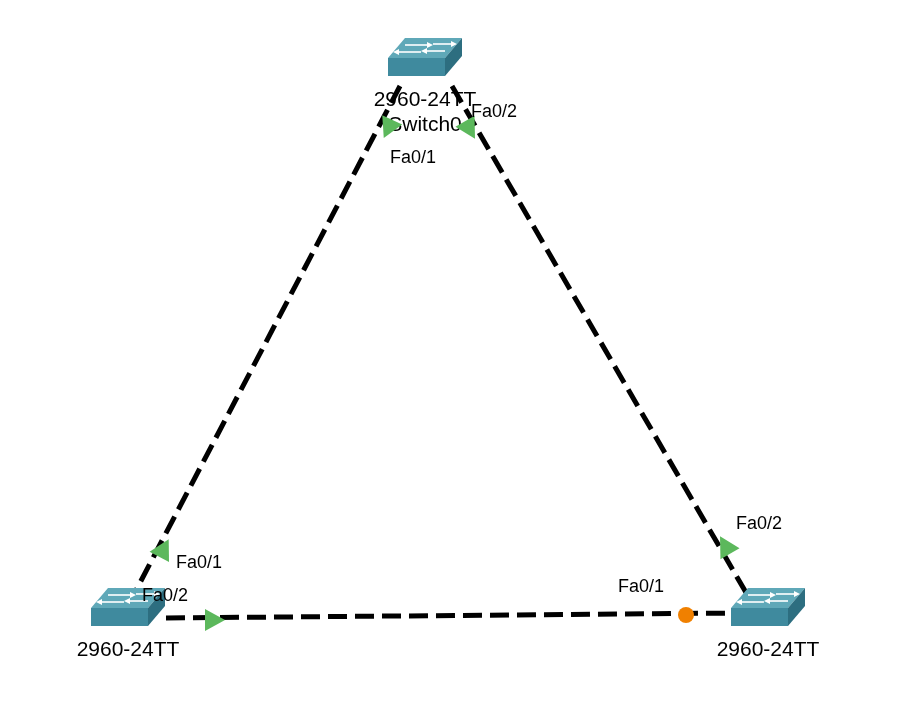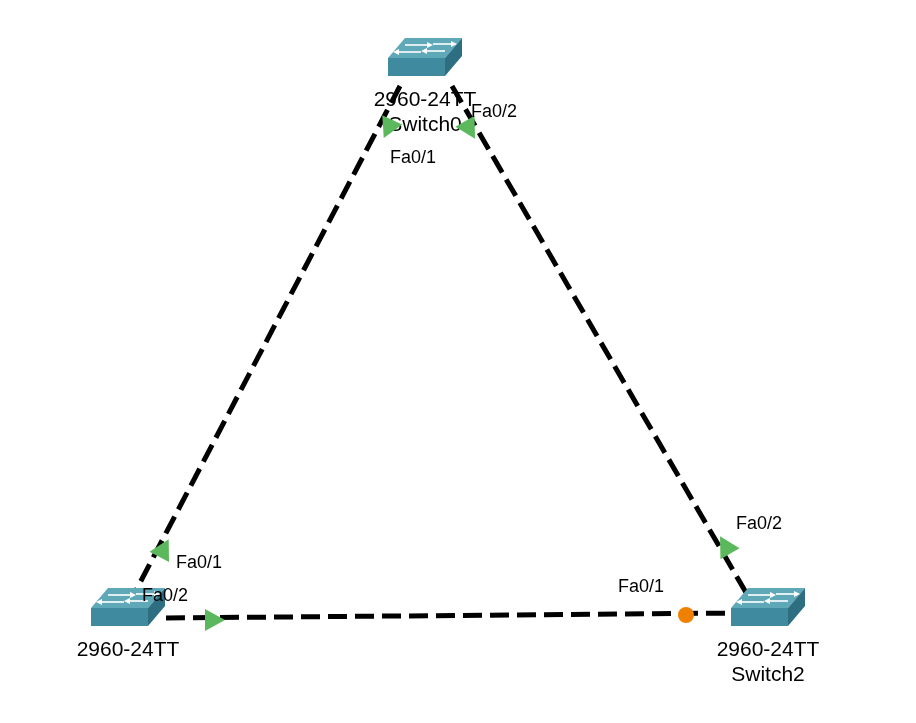--- a/index.html
+++ b/index.html
@@ -134,21 +134,20 @@
             </g>
             <g fill="#ffffff">
               <polygon points="44,6 50,9 44,12"></polygon>
               <polygon points="16,13 10,16 16,19"></polygon>
               <polygon points="68,5 74,8 68,11"></polygon>
               <polygon points="44,12 38,15 44,18"></polygon>
             </g>
           </svg></div>
         <div class="device-label">
           <div>2960-24TT</div>
-          <div>Switch2</div>
         </div>
       </div>
     </div>
 
   <div id="markers">
       <div class="status-marker" style="left: 388px; top: 129px;">
         <div style="position: absolute; left: -14px; top: -14px; width: 28px; height: 28px; transform: rotate(205deg);"><svg width="28" height="28" viewBox="0 0 28 28" xmlns="http://www.w3.org/2000/svg">
             <polygon points="14,4 25,24 3,24" fill="#5cb85c"></polygon>
           </svg></div>
       </div>

